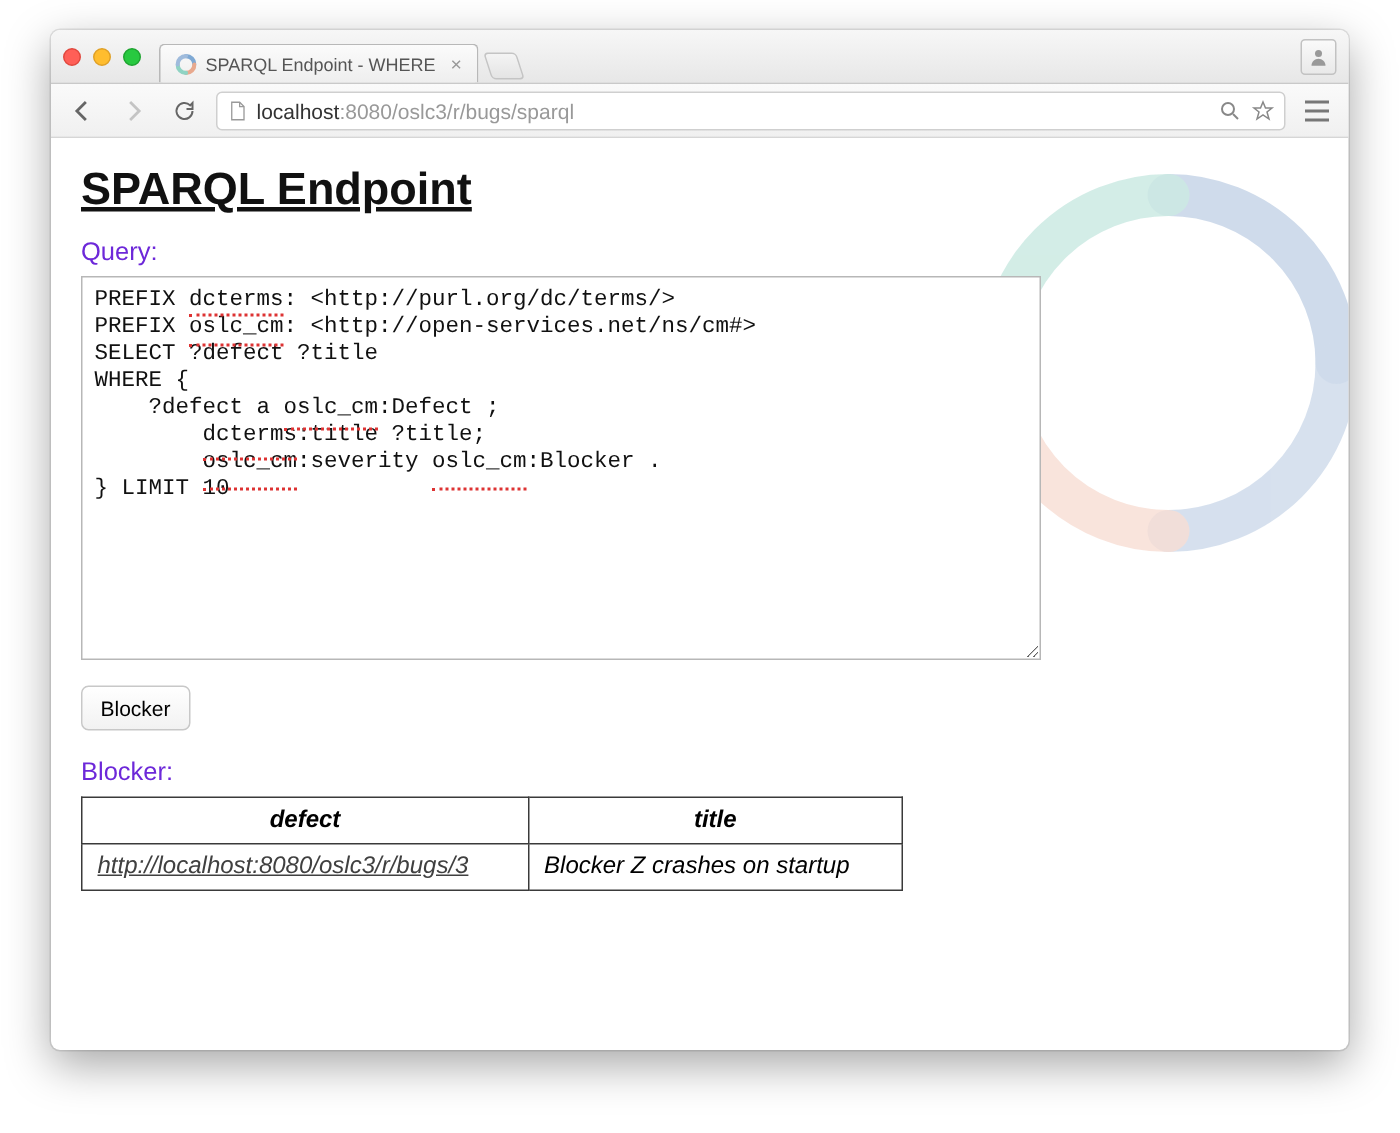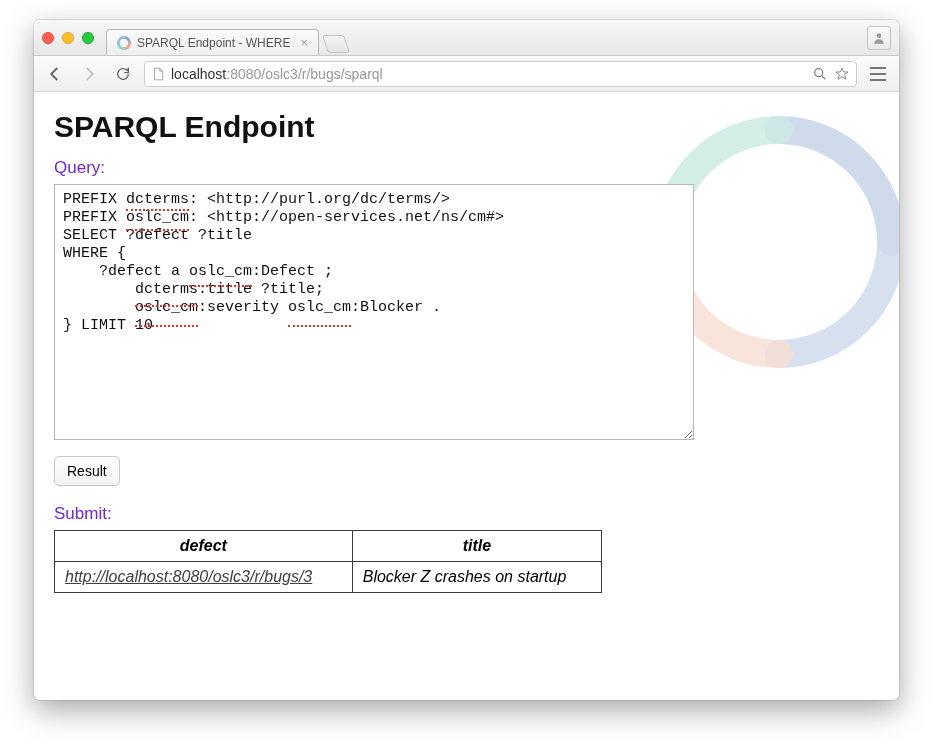--- a/index.html
+++ b/index.html
@@ -122,20 +122,21 @@
     width: 280px; height: 280px;
     opacity: 0.6;
     pointer-events: none;
   }
 
   h1 {
     margin: 0 0 14px 0;
     font-size: 30px;
     font-weight: 700;
     color:#111;
+    text-decoration:underline;
   }
   .label {
     font-size: 17px;
     color:#6d28d9;
     margin-bottom: 6px;
   }
   textarea.query {
     font-family: "Courier New", Courier, monospace;
     font-size: 15px;
     line-height: 1.2;
@@ -294,23 +295,23 @@
       <div class="spell-overlay">PREFIX <span class="sq">dcterms</span>: &lt;http://purl.org/dc/terms/&gt;
 PREFIX <span class="sq">oslc_cm</span>: &lt;http://open-services.net/ns/cm#&gt;
 SELECT ?defect ?title
 WHERE {
     ?defect a <span class="sq">oslc_cm</span>:Defect ;
         <span class="sq">dcterms</span>:title ?title;
         <span class="sq">oslc_cm</span>:severity <span class="sq">oslc_cm</span>:Blocker .
 } LIMIT 10</div>
     </div>
 
-    <button class="submit">Result</button>
-
-    <div class="label result-label">Submit:</div>
+    <button class="submit">Blocker</button>
+
+    <div class="label result-label">Blocker:</div>
 
     <table class="results">
       <thead>
         <tr>
           <th>defect</th>
           <th>title</th>
         </tr>
       </thead>
       <tbody>
         <tr>

